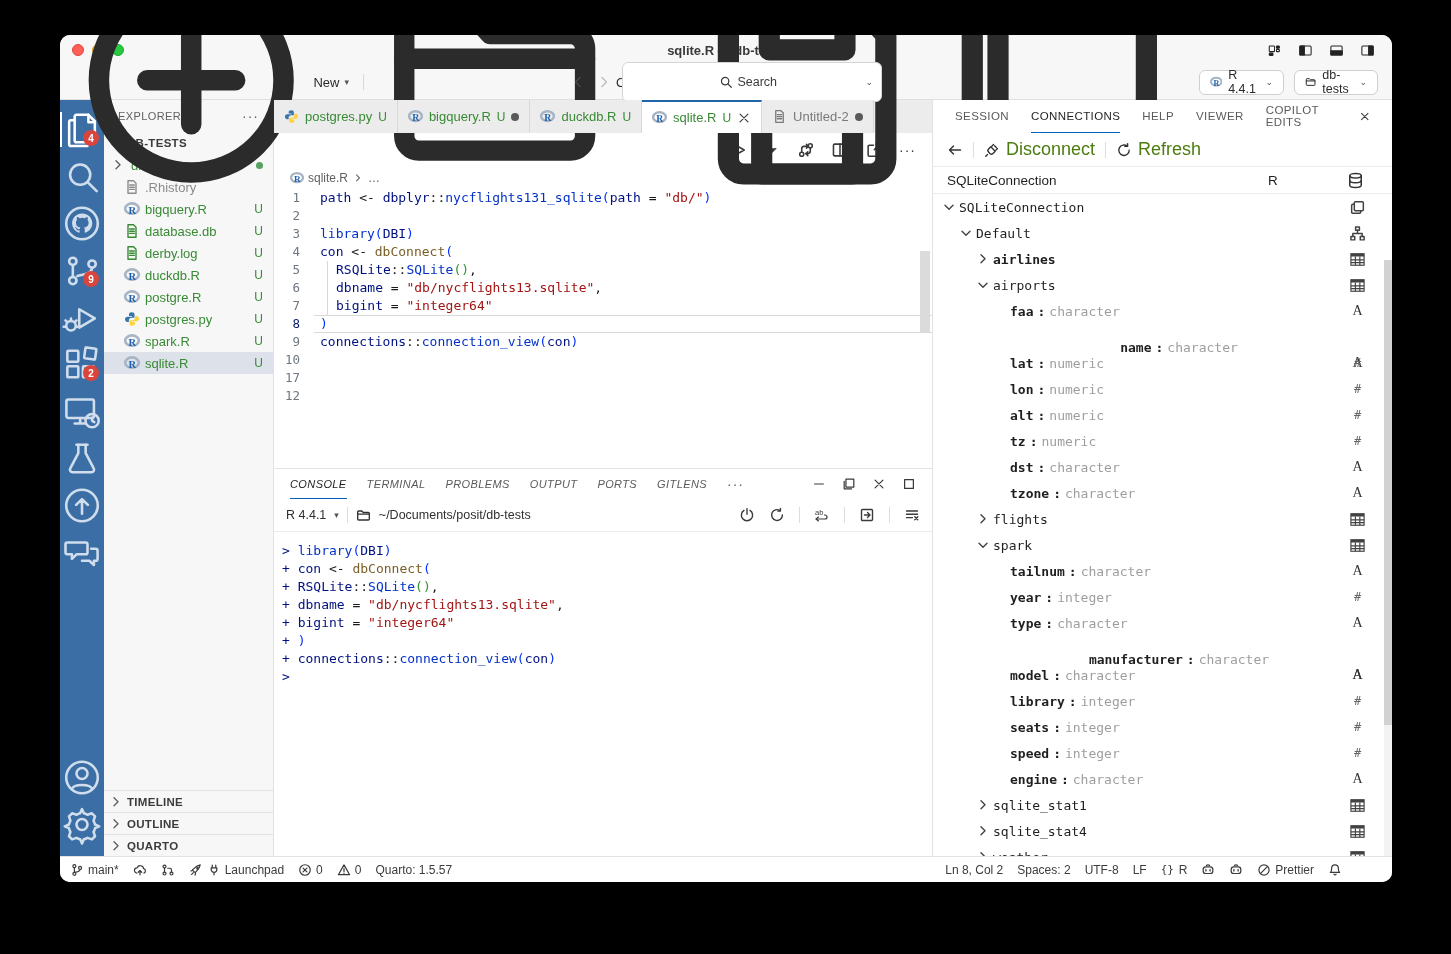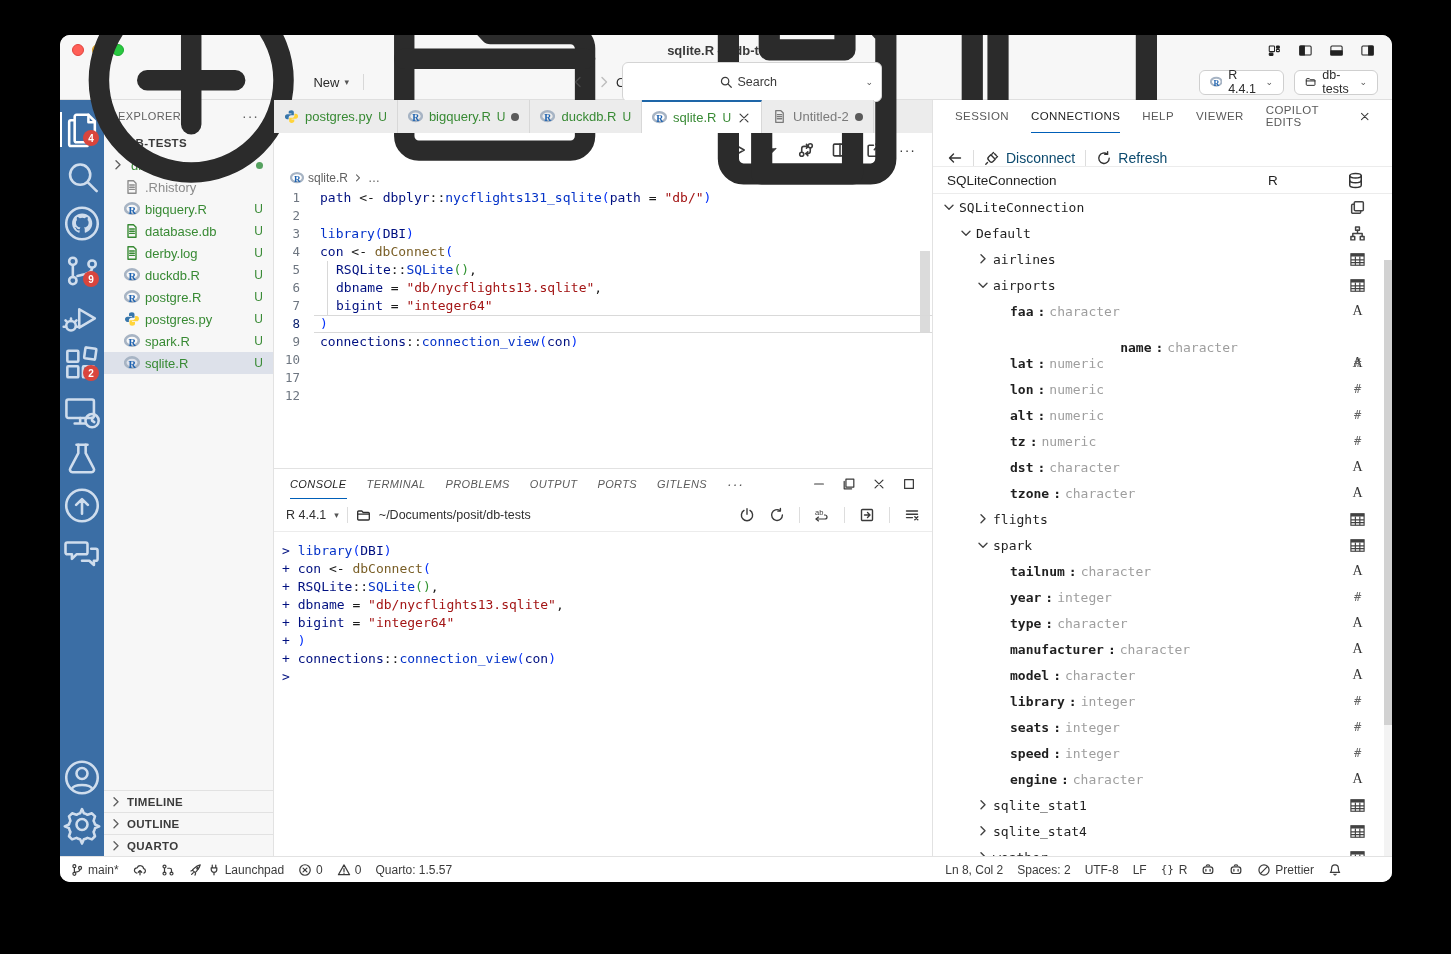--- a/index.html
+++ b/index.html
@@ -111,21 +111,21 @@
   .console-out { flex:1; padding:10px 0 0 8px; font-family:"DejaVu Sans Mono", monospace; font-size:13px; overflow:hidden; }
   .conline { height:18px; line-height:18px; white-space:pre; }
   .prompt { color:#001080; }
 
   
   .rpanel { display:flex; flex-direction:column; background:#fff; min-height:0; position:relative; }
   .r-tabs { height:33px; display:flex; align-items:center; gap:22px; padding:0 22px; font-size:11.5px; letter-spacing:.4px; color:#5a5a5a; flex:0 0 auto; }
   .rtab { height:33px; display:flex; align-items:center; border-bottom:1px solid transparent; }
   .rtab.active { color:#1f1f1f; border-bottom:1px solid #005fb8; }
   .r-close { margin-left:auto; width:15px; height:15px; color:#3a3a3a; }
-  .r-toolbar { height:34px; display:flex; align-items:flex-end; gap:10px; padding:0 14px; font-size:14px; color:#0c4a6e; border-bottom:1px solid #ececec; flex:0 0 auto; }
+  .r-toolbar { height:34px; display:flex; align-items:center; gap:10px; padding:0 14px; font-size:18px; color:#4d7c0f; border-bottom:1px solid #ececec; flex:0 0 auto; }
   .r-toolbar .ic{ width:16px; height:16px; display:flex; color:#333; }
   .rt-btn { display:flex; align-items:center; gap:6px; }
   .conn-header { height:27px; display:flex; align-items:center; padding:0 14px; font-size:13.5px; color:#1f1f1f; border-bottom:1px solid #ececec; flex:0 0 auto; }
   .conn-header .lang { position:absolute; left:335px; }
   .conn-header .ic { margin-left:auto; width:17px; height:17px; color:#333; margin-right:14px; }
   .tree { flex:1; overflow:hidden; position:relative; font-family:"DejaVu Sans Mono", monospace; font-size:13px; }
   .trow { height:26px; display:flex; align-items:center; color:#1f1f1f; padding-right:26px; }
   .trow .chev{ width:16px; height:16px; color:#424242; flex:0 0 auto; margin-right:2px; }
   .trow .tlabel{ white-space:nowrap; }
   .trow .fname{ font-weight:bold; }
@@ -768,21 +768,21 @@
             <span class="tlabel">Default</span>
             <span class="ricon">
               <svg viewBox="0 0 16 16" fill="none" stroke="currentColor" stroke-width="1.4" stroke-linecap="round" stroke-linejoin="round" style="width:100%;height:100%">
                 <rect x="6.2" y="1.8" width="3.6" height="3.2"></rect>
                 <rect x="1.8" y="10.8" width="3.6" height="3.2"></rect>
                 <rect x="10.6" y="10.8" width="3.6" height="3.2"></rect>
                 <path d="M8 5v3M3.6 10.8V8h8.8v2.8"></path>
               </svg>
             </span>
           </div>
-          <div class="trow" style="padding-left: 42px;">
+          <div class="trow" style="padding-left: 42px; font-weight: bold;">
             <span class="chev"><svg viewBox="0 0 16 16" fill="none" stroke="currentColor" stroke-width="1.4" stroke-linecap="round" stroke-linejoin="round" style="width:100%;height:100%">
                 <path d="M6 3.8 10 7.8l-4 4"></path>
               </svg></span>
             <span class="tlabel">airlines</span>
             <span class="ricon">
               <svg viewBox="0 0 16 16" style="width:100%;height:100%">
                 <rect x="1.8" y="2.6" width="12.4" height="10.8" fill="none" stroke="currentColor" stroke-width="1.1"></rect>
                 <rect x="1.8" y="2.6" width="12.4" height="2.6" fill="currentColor"></rect>
                 <path d="M1.8 8.4h12.4M1.8 11h12.4M6 5.2v8.2M10.2 5.2v8.2" stroke="currentColor" stroke-width="1.1"></path>
               </svg>
@@ -919,21 +919,21 @@
           </div>
           <div class="trow" style="padding-left: 59px;">
             <span class="chev" style="visibility:hidden"><svg viewBox="0 0 16 16" fill="none" stroke="currentColor" stroke-width="1.4" stroke-linecap="round" stroke-linejoin="round" style="width:100%;height:100%">
                 <path d="M6 3.8 10 7.8l-4 4"></path>
               </svg></span>
             <span class="tlabel"><span class="fname">type</span><span class="colon">:</span><span class="dtype">character</span></span>
             <span class="ricon">
               <span class="char-glyph">A</span>
             </span>
           </div>
-          <div class="trow" style="padding-left: 59px;">
+          <div class="trow" style="padding-left: 59px; flex-direction: column;">
             <span class="chev" style="visibility:hidden"><svg viewBox="0 0 16 16" fill="none" stroke="currentColor" stroke-width="1.4" stroke-linecap="round" stroke-linejoin="round" style="width:100%;height:100%">
                 <path d="M6 3.8 10 7.8l-4 4"></path>
               </svg></span>
             <span class="tlabel"><span class="fname">manufacturer</span><span class="colon">:</span><span class="dtype">character</span></span>
             <span class="ricon">
               <span class="char-glyph">A</span>
             </span>
           </div>
           <div class="trow" style="padding-left: 59px;">
             <span class="chev" style="visibility:hidden"><svg viewBox="0 0 16 16" fill="none" stroke="currentColor" stroke-width="1.4" stroke-linecap="round" stroke-linejoin="round" style="width:100%;height:100%">

